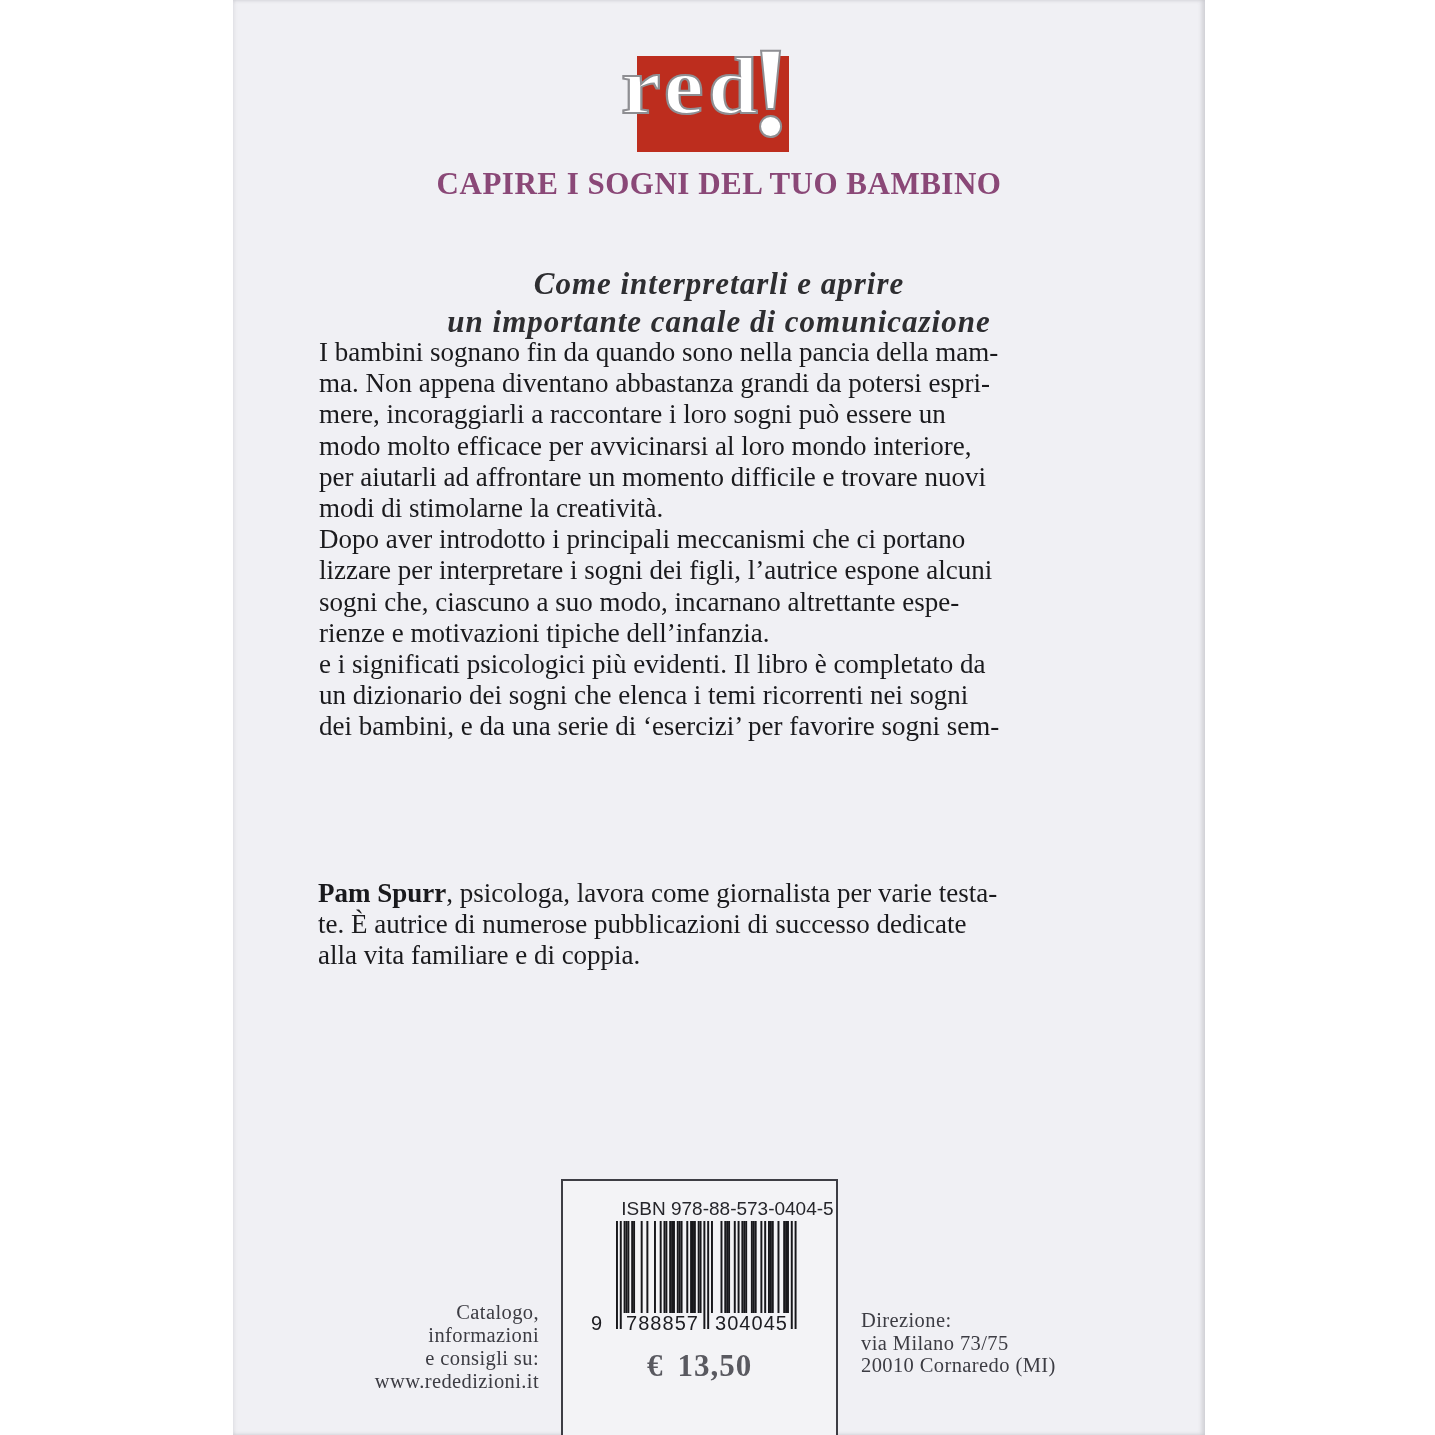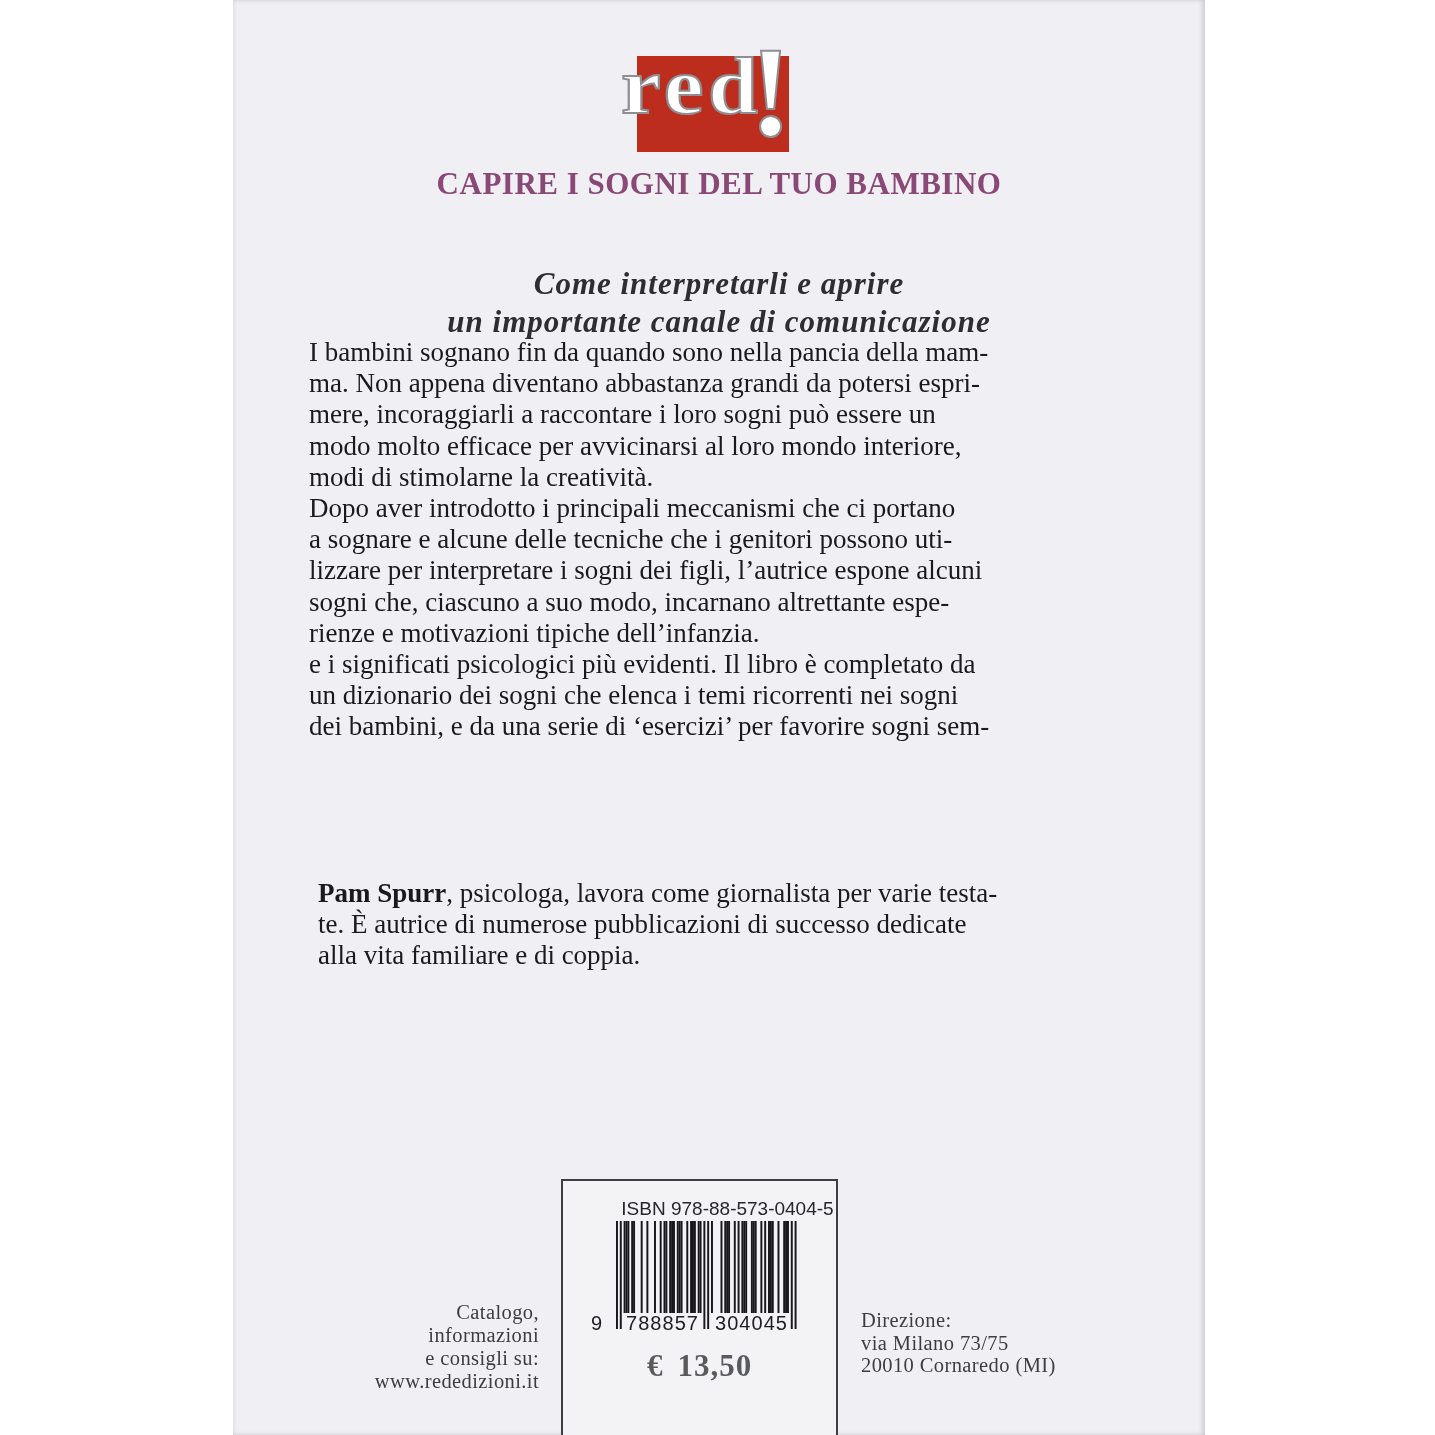--- a/index.html
+++ b/index.html
@@ -28,21 +28,21 @@
     position:absolute; left:0; top:166px; width:100%; text-align:center;
     font-size:31px; font-weight:700; letter-spacing:0.5px; color:var(--title-purple,#8a4877);
   }
   .subtitle {
     position:absolute; left:0; top:221px; width:100%; text-align:center;
     font-style:italic; font-weight:700; font-size:31px; line-height:38px;
     letter-spacing:1px; color:#2e2e31;margin-top:44px;
   }
   
   .body-text {
-    position:absolute; left:76px; top:337px; width:800px;
+    position:absolute; left:86px; top:337px; width:800px;
     font-size:27px; line-height:31.2px; color:#1a1a1d;
   }
   .body-text .line, .author .line { white-space:nowrap; }
   .author {
     position:absolute; left:85px; top:878px; width:800px;
     font-size:27px; line-height:31.2px; color:#1a1a1d;
   }
   .author b { font-weight:700; }
   
   .isbn-box {
@@ -93,25 +93,25 @@
     <div>Come interpretarli e aprire</div>
     <div>un importante canale di comunicazione</div>
   </div>
 
   <div class="body-text" id="body-text">
       <div>
         <div class="line">I bambini sognano fin da quando sono nella pancia della mam-</div>
         <div class="line">ma. Non appena diventano abbastanza grandi da potersi espri-</div>
         <div class="line">mere, incoraggiarli a raccontare i loro sogni può essere un</div>
         <div class="line">modo molto efficace per avvicinarsi al loro mondo interiore,</div>
+        <div class="line">per aiutarli ad affrontare un momento difficile e trovare nuovi</div>
         <div class="line">modi di stimolarne la creatività.</div>
       </div>
       <div>
         <div class="line">Dopo aver introdotto i principali meccanismi che ci portano</div>
-        <div class="line">a sognare e alcune delle tecniche che i genitori possono uti-</div>
         <div class="line">lizzare per interpretare i sogni dei figli, l’autrice espone alcuni</div>
         <div class="line">sogni che, ciascuno a suo modo, incarnano altrettante espe-</div>
         <div class="line">rienze e motivazioni tipiche dell’infanzia.</div>
       </div>
       <div>
         <div class="line">e i significati psicologici più evidenti. Il libro è completato da</div>
         <div class="line">un dizionario dei sogni che elenca i temi ricorrenti nei sogni</div>
         <div class="line">dei bambini, e da una serie di ‘esercizi’ per favorire sogni sem-</div>
       </div>
     </div>

